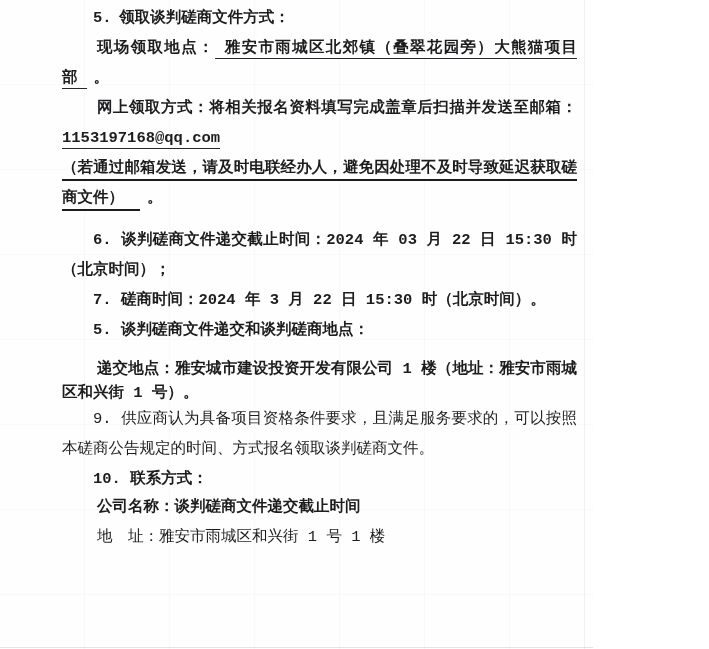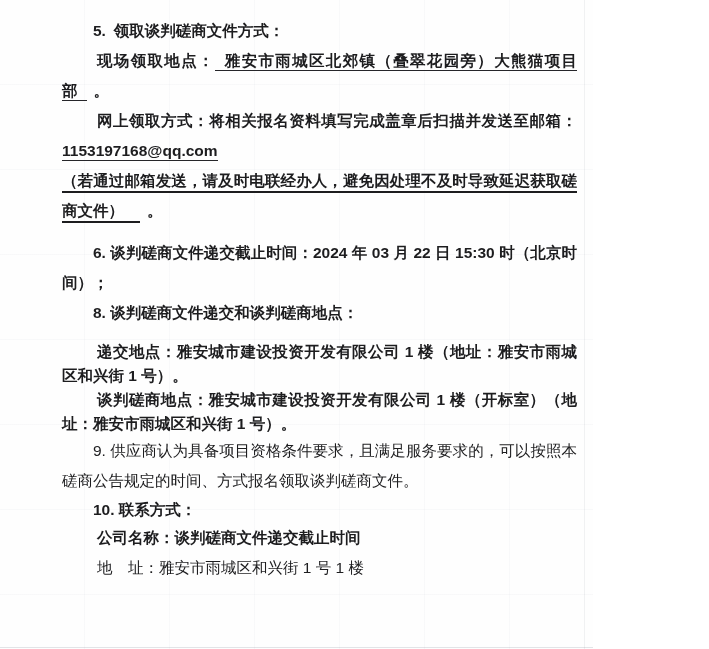--- a/index.html
+++ b/index.html
@@ -1,26 +1,26 @@
 <!DOCTYPE html>
 <html><head>
 <meta charset="utf-8">
 <style>
   html,body{margin:0;padding:0;background:#ffffff;}
   .page{
     position:relative;
     width:593px;height:649px;
     box-sizing:border-box;
-    padding:16px 16px 0 62px;
+    padding:3px 16px 0 62px;
     background:#fefefe;
     background-image:
       repeating-linear-gradient(to right, transparent 0 84px, rgba(140,150,170,.05) 84px 85px),
       repeating-linear-gradient(to bottom, transparent 0 84px, rgba(140,150,170,.05) 84px 85px);
     color:#1d1d1f;
-    font-family:Liberation Sans, sans-serif;
+    font-family:Liberation Mono, monospace;
     font-size:15.5px;
     overflow:hidden;
   }
   p{margin:0;text-align:justify;text-justify:inter-ideograph;}
   .ln{line-height:30px;}
   .para{line-height:29.5px;}
   .tight{line-height:24px;}
   .b{font-weight:700;}
   .ind-num{text-indent:31px;}
   .ind-lbl{text-indent:35px;}
@@ -50,26 +50,26 @@
   <p class="ln b ind-lbl">
     <span>网上领取方式：</span><span>将相关报名资料填写完成盖章后扫描并发送至邮箱：</span><span class="u-mail">1153197168@qq.com</span>
   </p>
 
   <p class="ln b">
     <span class="u2">（若通过邮箱发送，请及时电联经办人，避免因处理不及时导致延迟获取磋商文件）</span><span class="note-period">。</span>
   </p>
 
   <p class="ln b ind-num gap-top">6. 谈判磋商文件递交截止时间：2024 年 03 月 22 日 15:30 时（北京时间）；</p>
 
+  <p class="ln b ind-num">7. 磋商时间：2024 年 3 月 22 日 15:30 时（北京时间）。</p>
 
-  <p class="ln b ind-num">8. 谈判磋商文件递交和谈判磋商地点：</p>
+  <p class="ln b ind-num">5. 谈判磋商文件递交和谈判磋商地点：</p>
 
   <p class="para b ind-lbl tight gap-sm">递交地点：雅安城市建设投资开发有限公司 1 楼（地址：雅安市雨城区和兴街 1 号）。</p>
 
-  <p class="para b ind-lbl tight">谈判磋商地点：雅安城市建设投资开发有限公司 1 楼（开标室）（地址：雅安市雨城区和兴街 1 号）。</p>
 
   <p class="para ind-num">9. 供应商认为具备项目资格条件要求，且满足服务要求的，可以按照本磋商公告规定的时间、方式报名领取谈判磋商文件。</p>
 
 
   <p class="ln b ind-num">10. 联系方式：</p>
 
   <p class="ln b ind-lbl contact">
     <span>公司名称：</span><span>谈判磋商文件递交截止时间</span>
   </p>
 

